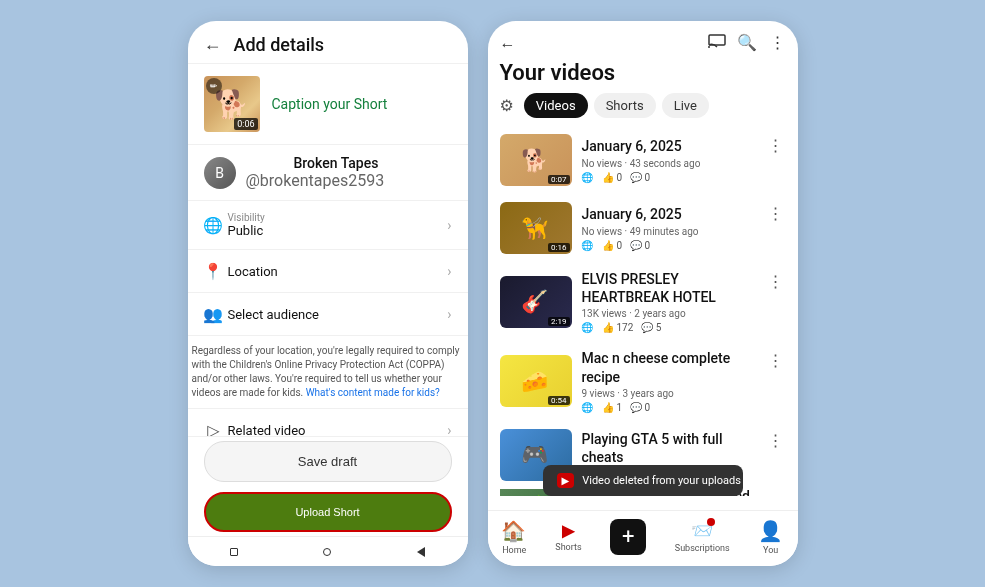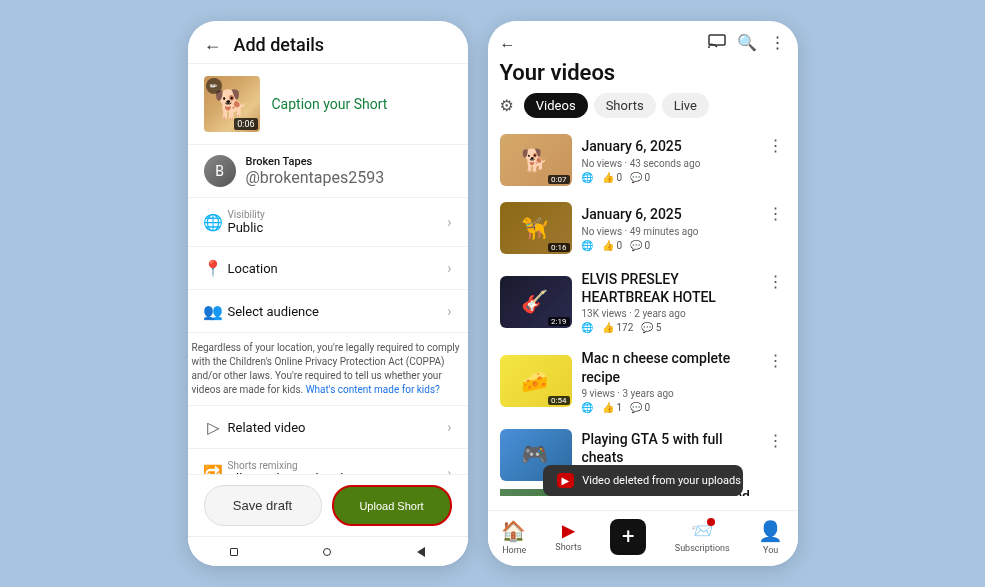--- a/index.html
+++ b/index.html
@@ -120,23 +120,24 @@
       align-items: center;
       justify-content: center;
       color: #fff;
       font-size: 14px;
       flex-shrink: 0;
     }
     .account-info {
       margin-left: 10px;
     }
     .account-name {
-      font-size: 11px;
+      font-size: 14px;
       font-weight: 500;
       color: #111;
+      margin-left: 48px;
     }
     .account-handle {
       font-size: 16px;
       color: #666;
     }
     .settings-row {
       display: flex;
       align-items: center;
       padding: 11px 16px;
       border-bottom: 1px solid #f0f0f0;
@@ -175,28 +176,29 @@
       color: #555;
       line-height: 1.4;
       border-bottom: 1px solid #f0f0f0;
     }
     .coppa-link {
       color: #1a73e8;
       text-decoration: none;
     }
     .bottom-buttons {
       display: flex;
-      padding: 10px 16px;
+      padding: 4px 16px;
       gap: 10px;
       border-top: 1px solid #f0f0f0;
       position: absolute;
       bottom: 30px;
       left: 0;
       right: 0;
       background: #fff;
+      flex-direction: column;
     }
     .save-draft-btn {
       flex: 1;
       padding: 12px 8px;
       border: 1px solid #ddd;
       border-radius: 20px;
       background: #f5f5f5;
       font-size: 13px;
       font-weight: 500;
       color: #333;

